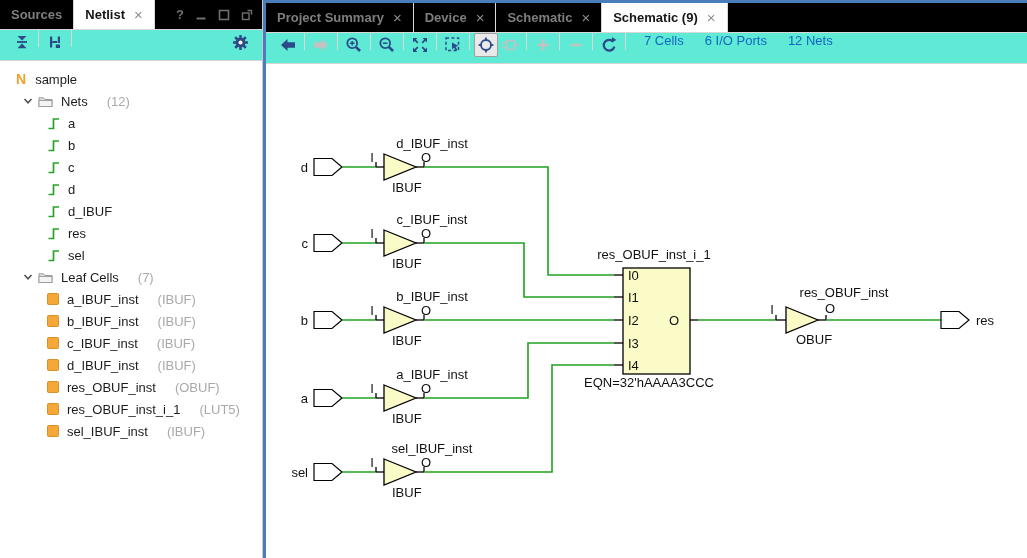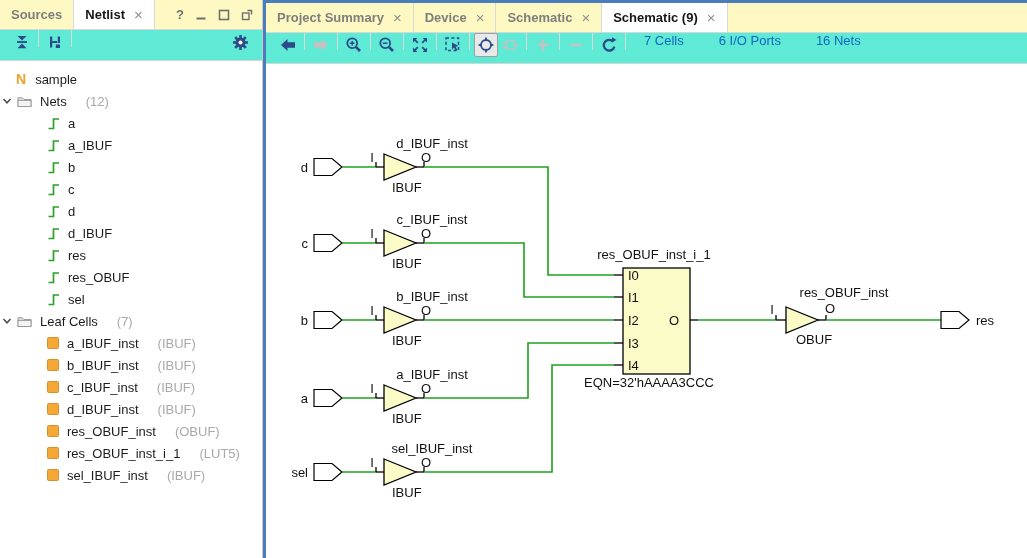--- a/index.html
+++ b/index.html
@@ -1,50 +1,50 @@
 <!DOCTYPE html>
 <html><head>
 <meta charset="utf-8">
 <style>
   html,body{margin:0;padding:0}
   body{width:1027px;height:558px;position:relative;background:#fff;
        font-family:"Liberation Sans",sans-serif;overflow:hidden;
        -webkit-font-smoothing:antialiased}
 
   
-  .tabbar{height:30px;background:#fef9c3;border-bottom:1px solid #d7d7d7;
+  .tabbar{height:30px;background:#000000;border-bottom:1px solid #d7d7d7;
           display:flex;align-items:stretch;box-sizing:border-box}
   .tab{display:flex;align-items:center;padding:0 11px;font-size:13px;
        font-weight:bold;color:#7e7e7e;border-right:1px solid #d9d9d9;cursor:default;white-space:nowrap}
   .tab.active{background:#fff;color:#161616}
   .tab .close{margin-left:9px;color:#8f8f8f;font-size:15px;font-weight:normal;line-height:1}
   .toolbar{height:31px;display:flex;align-items:flex-start;background:#5eead4;
            border-bottom:1px solid #d4d4d4;box-sizing:border-box;padding:0 10px}
   .tb-btn{width:24px;height:24px;display:flex;align-items:center;justify-content:center;flex:none}
   .tb-sep{width:1px;height:17px;background:#d9d9d9;margin:0 4px;flex:none}
 
   
   .pane-left{position:absolute;left:0;top:0;width:263px;height:558px;background:#fff;
              border-right:1px solid #c9c9c9;box-sizing:border-box}
   .win-controls{margin-left:auto;display:flex;align-items:center;gap:11px;padding-right:9px}
   .wc{color:#6f6f6f;font-size:13px;font-weight:bold;display:flex;align-items:center}
   .tree{position:absolute;top:63px;bottom:0;left:0;right:0;overflow:hidden;padding-top:5px}
   .tree-row{height:22px;display:flex;align-items:center;font-size:13px;color:#1c1c1c;white-space:nowrap}
   .tree-row.lvl0{padding-left:16px}
-  .tree-row.lvl1{padding-left:2px}
+  .tree-row.lvl1{padding-left:23px}
   .tree-row.lvl2{padding-left:47px}
   .chev{width:15px;display:flex;align-items:center;flex:none}
   .ticon{display:flex;align-items:center;margin-right:8px;flex:none}
   .nicon{color:#f4a12c;font-weight:bold;font-size:14px;margin-right:9px}
   .suffix{color:#a9a9a9;margin-left:19px}
 
   
   .pane-right{position:absolute;left:263px;top:0;width:870px;height:558px;background:#fff;
               border-left:3px solid #4a7ebb;border-top:3px solid #4a7ebb;box-sizing:border-box}
-  .stat-link{color:#1565c0;font-size:13px;margin-left:35px;cursor:pointer;white-space:nowrap}
+  .stat-link{color:#1565c0;font-size:13px;margin-left:21px;cursor:pointer;white-space:nowrap}
   .pressed{background:#e9e9e9;border:1px solid #9f9f9f;border-radius:2px;box-sizing:border-box}
   .canvas{width:747px;height:493px;position:relative;background:#fff}
 
   
   .wire{stroke:#1fa21f;stroke-width:1.6;fill:none}
   .pin{stroke:#000;stroke-width:1.3;fill:none}
   .cell{fill:#fbfbc8;stroke:#000;stroke-width:1.3}
   .port{fill:#fff;stroke:#000;stroke-width:1.2}
   .lbl{font-family:"Liberation Sans",sans-serif;font-size:13px;fill:#111}
 </style>
@@ -144,28 +144,20 @@
           </svg>
         </span>
         <span>a</span>
       </div>
       <div class="tree-row lvl2">
         <span class="ticon">
           <svg width="13" height="15">
             <polyline points="1.5,12.5 6.5,12.5 6.5,3 12,3" fill="none" stroke="#2aa22a" stroke-width="1.7"></polyline>
           </svg>
         </span>
-        <span>a_IBUF</span>
-      </div>
-      <div class="tree-row lvl2">
-        <span class="ticon">
-          <svg width="13" height="15">
-            <polyline points="1.5,12.5 6.5,12.5 6.5,3 12,3" fill="none" stroke="#2aa22a" stroke-width="1.7"></polyline>
-          </svg>
-        </span>
         <span>b</span>
       </div>
       <div class="tree-row lvl2">
         <span class="ticon">
           <svg width="13" height="15">
             <polyline points="1.5,12.5 6.5,12.5 6.5,3 12,3" fill="none" stroke="#2aa22a" stroke-width="1.7"></polyline>
           </svg>
         </span>
         <span>c</span>
       </div>
@@ -185,28 +177,20 @@
         </span>
         <span>d_IBUF</span>
       </div>
       <div class="tree-row lvl2">
         <span class="ticon">
           <svg width="13" height="15">
             <polyline points="1.5,12.5 6.5,12.5 6.5,3 12,3" fill="none" stroke="#2aa22a" stroke-width="1.7"></polyline>
           </svg>
         </span>
         <span>res</span>
-      </div>
-      <div class="tree-row lvl2">
-        <span class="ticon">
-          <svg width="13" height="15">
-            <polyline points="1.5,12.5 6.5,12.5 6.5,3 12,3" fill="none" stroke="#2aa22a" stroke-width="1.7"></polyline>
-          </svg>
-        </span>
-        <span>res_OBUF</span>
       </div>
       <div class="tree-row lvl2">
         <span class="ticon">
           <svg width="13" height="15">
             <polyline points="1.5,12.5 6.5,12.5 6.5,3 12,3" fill="none" stroke="#2aa22a" stroke-width="1.7"></polyline>
           </svg>
         </span>
         <span>sel</span>
       </div>
       <div class="tree-row lvl1">
@@ -397,21 +381,21 @@
     <span class="tb-sep"></span>
     <span class="tb-btn">
       <svg width="18" height="18">
         <path d="M 13.4 5.8 A 5.4 5.4 0 1 0 14.4 10.6" fill="none" stroke="#2c4a87" stroke-width="2.2"></path>
         <polygon points="12.1,1.2 16.6,4.1 11.5,6.3" fill="#2c4a87"></polygon>
       </svg>
     </span>
     <span class="tb-sep"></span>
     <span class="stat-link" style="margin-left:14px">7 Cells</span>
     <span class="stat-link">6 I/O Ports</span>
-    <span class="stat-link">16 Nets</span>
+    <span class="stat-link">12 Nets</span>
   </div>
 
   <div class="canvas" id="sch-canvas"><svg width="747" height="493" viewBox="0 0 747 493">
         <polygon class="port" points="48,94.5 66,94.5 76,103 66,111.5 48,111.5"></polygon>
         <text class="lbl" x="42" y="107.5" text-anchor="end">d</text>
         <line class="wire" x1="76" y1="103" x2="110" y2="103"></line>
         <line class="pin" x1="110" y1="103" x2="118" y2="103"></line>
         <line class="pin" x1="110" y1="98" x2="110" y2="103"></line>
         <polygon class="cell" points="118,90 150,103 118,116"></polygon>
         <line class="pin" x1="150" y1="103" x2="158" y2="103"></line>

